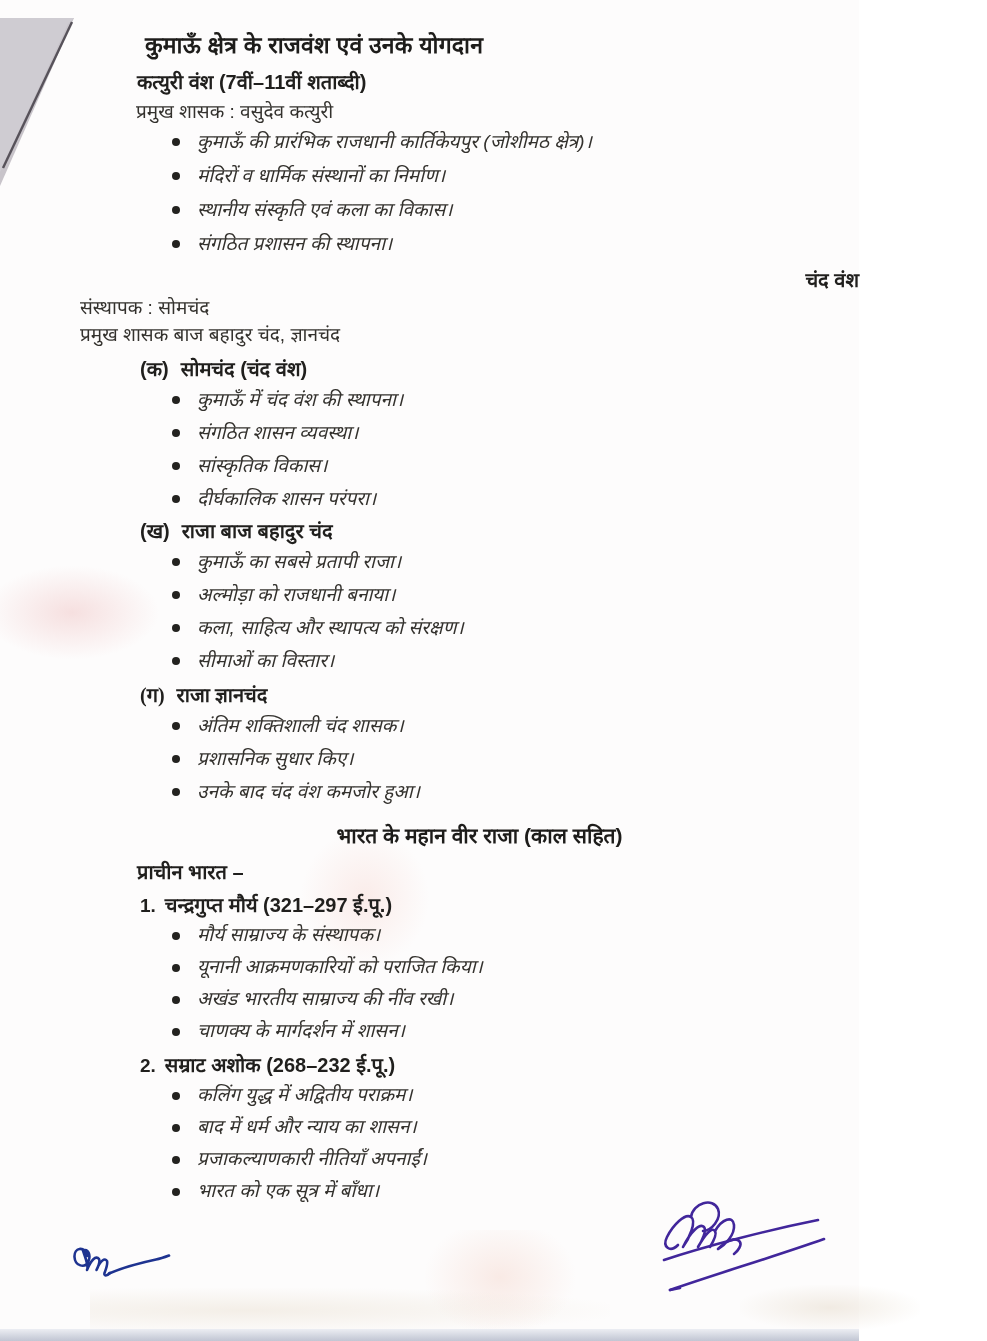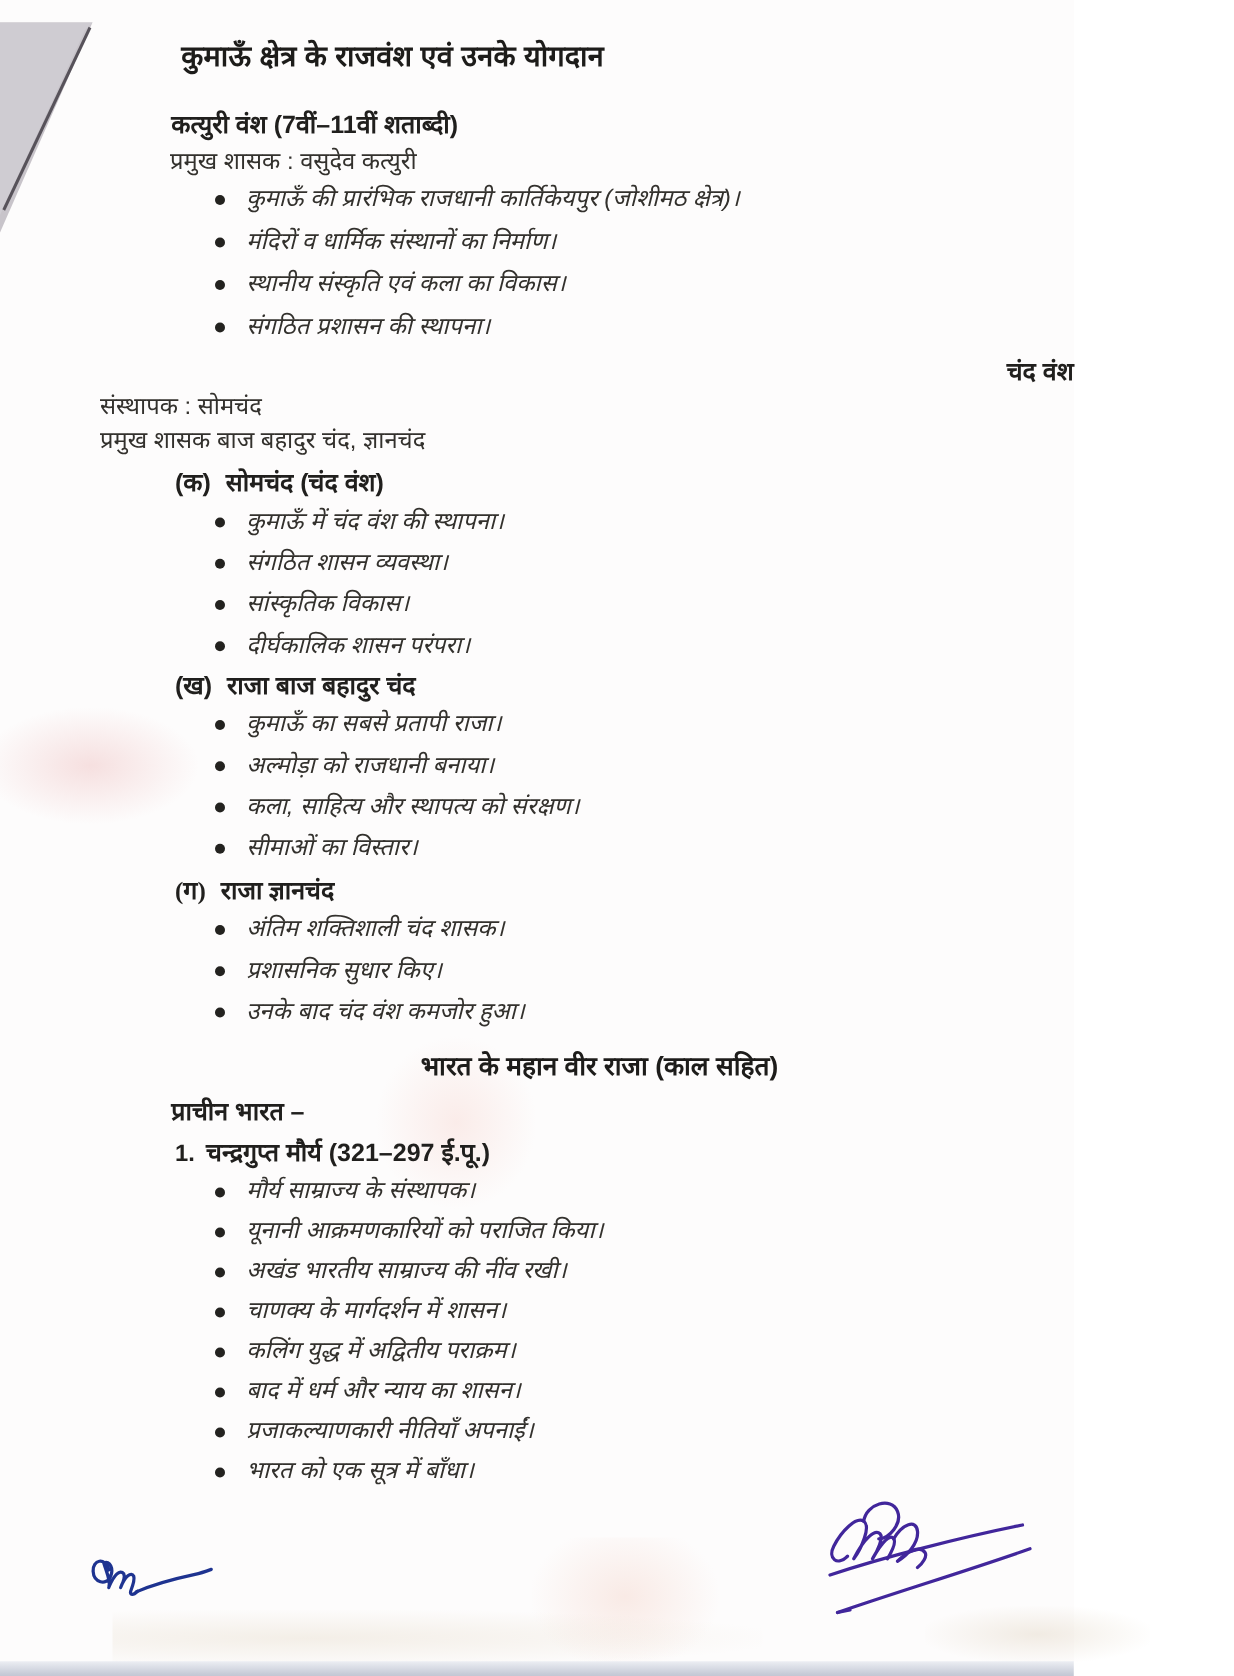--- a/index.html
+++ b/index.html
@@ -32,21 +32,21 @@
     position:absolute;left:0;bottom:0;width:100%;height:12px;
     background:linear-gradient(#eceef3 0%, #c9cdd9 80%, #c2c6d3 100%);
   }
   
   .content{position:absolute;left:0;top:0;width:100%;}
   .doc-title{
     margin:30px 0 0 145px;
     font-size:23px;line-height:30px;font-weight:700;color:#1d1c1a;
     letter-spacing:.2px;
   }
-  .sec-heading{margin:27px 0 0 137px;font-size:20px;line-height:26px;font-weight:700;color:#201f1d;}
+  .sec-heading{margin:9px 0 0 137px;font-size:20px;line-height:26px;font-weight:700;color:#201f1d;}
   .plain-line{margin:4px 0 0 136px;font-size:19px;line-height:26px;font-weight:500;color:#33312d;}
   .h-chand{margin:6px 0 0 140px;text-align:right;}
   .indent-line{margin:2px 0 0 80px;font-size:19px;line-height:26px;font-weight:500;color:#33312d;}
   .indent-line.tight{margin-top:1px;}
   ul.blist{list-style:none;margin:0;padding:0;font-style:italic;}
   ul.blist li{
     display:flex;align-items:flex-start;
     margin-left:172px;font-size:19px;line-height:34px;color:#33312d;
   }
   ul.blist.lh33 li{line-height:33px;}
@@ -198,20 +198,23 @@
       <li>
           <span class="dot"></span>
           <span>अखंड भारतीय साम्राज्य की नींव रखी।</span>
         </li>
       <li>
           <span class="dot"></span>
           <span>चाणक्य के मार्गदर्शन में शासन।</span>
         </li>
     </ul>
 
+    <div class="king-heading mt5">
+      <span class="num">2.</span><span>सम्राट अशोक (268–232 ई.पू.)</span>
+    </div>
     <ul class="blist lh32 mt3">
       <li>
           <span class="dot"></span>
           <span>कलिंग युद्ध में अद्वितीय पराक्रम।</span>
         </li>
       <li>
           <span class="dot"></span>
           <span>बाद में धर्म और न्याय का शासन।</span>
         </li>
       <li>

